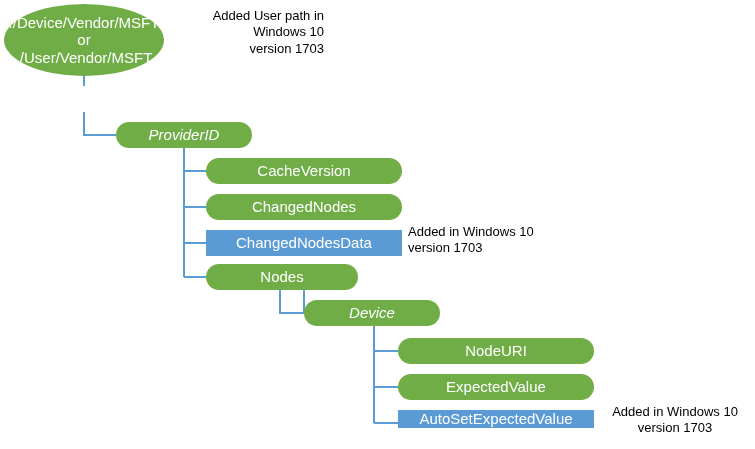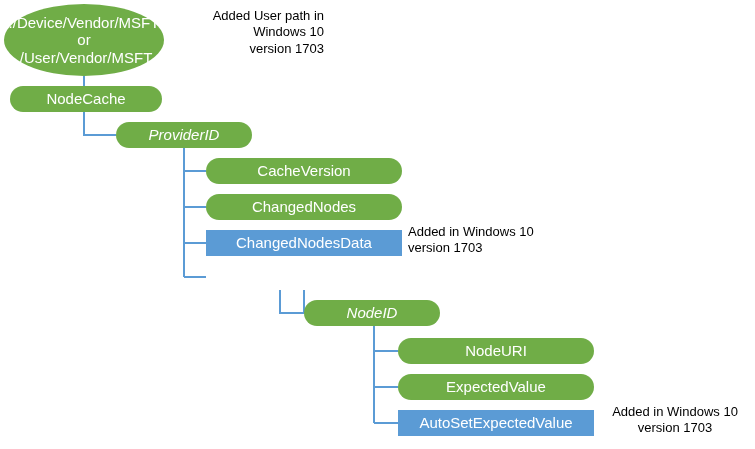--- a/index.html
+++ b/index.html
@@ -73,38 +73,38 @@
     <path d="M 374 326 L 374 423" stroke="#5b9bd5" stroke-width="2" fill="none"></path>
     <path d="M 374 351 L 398 351" stroke="#5b9bd5" stroke-width="2" fill="none"></path>
     <path d="M 374 387 L 398 387" stroke="#5b9bd5" stroke-width="2" fill="none"></path>
     <path d="M 374 423 L 398 423" stroke="#5b9bd5" stroke-width="2" fill="none"></path>
   </svg>
 
   <div class="node green ellipse" style="left:4px; top:4px; width:160px; height:72px;">./Device/Vendor/MSFT
 or
 ./User/Vendor/MSFT</div>
 
-  <div class="node green rounded" style="left:10px; top:86px; width:152px; height:26px;">NodeCache</div>
 
   <div class="node green rounded italic" style="left:116px; top:122px; width:136px; height:26px;">ProviderID</div>
 
   <div class="node green rounded" style="left:206px; top:158px; width:196px; height:26px;">CacheVersion</div>
 
   <div class="node blue" style="left:206px; top:230px; width:196px; height:26px;">ChangedNodesData</div>
 
   <div class="node green rounded" style="left:206px; top:194px; width:196px; height:26px;">ChangedNodes</div>
 
+  <div class="node green rounded" style="left:206px; top:264px; width:152px; height:26px;">Nodes</div>
 
-  <div class="node green rounded italic" style="left:304px; top:300px; width:136px; height:26px;">NodeID</div>
+  <div class="node green rounded italic" style="left:304px; top:300px; width:136px; height:26px;">Device</div>
 
   <div class="node green rounded" style="left:398px; top:374px; width:196px; height:26px;">ExpectedValue</div>
 
   <div class="node green rounded" style="left:398px; top:338px; width:196px; height:26px;">NodeURI</div>
 
-  <div class="node blue" style="left:398px; top:410px; width:196px; height:26px;">AutoSetExpectedValue</div>
+  <div class="node blue" style="left:398px; top:410px; width:196px; height:18px;">AutoSetExpectedValue</div>
 
   <div class="annot" style="left:174px; top:8px; width:150px;text-align:right;">Added User path in
 Windows 10
 version 1703</div>
 
   <div class="annot" style="left:408px; top:224px; width:170px; text-align:left;">Added in Windows 10
 version 1703</div>
 
   <div class="annot" style="left:600px; top:404px; width:150px;">Added in Windows 10
 version 1703</div>

